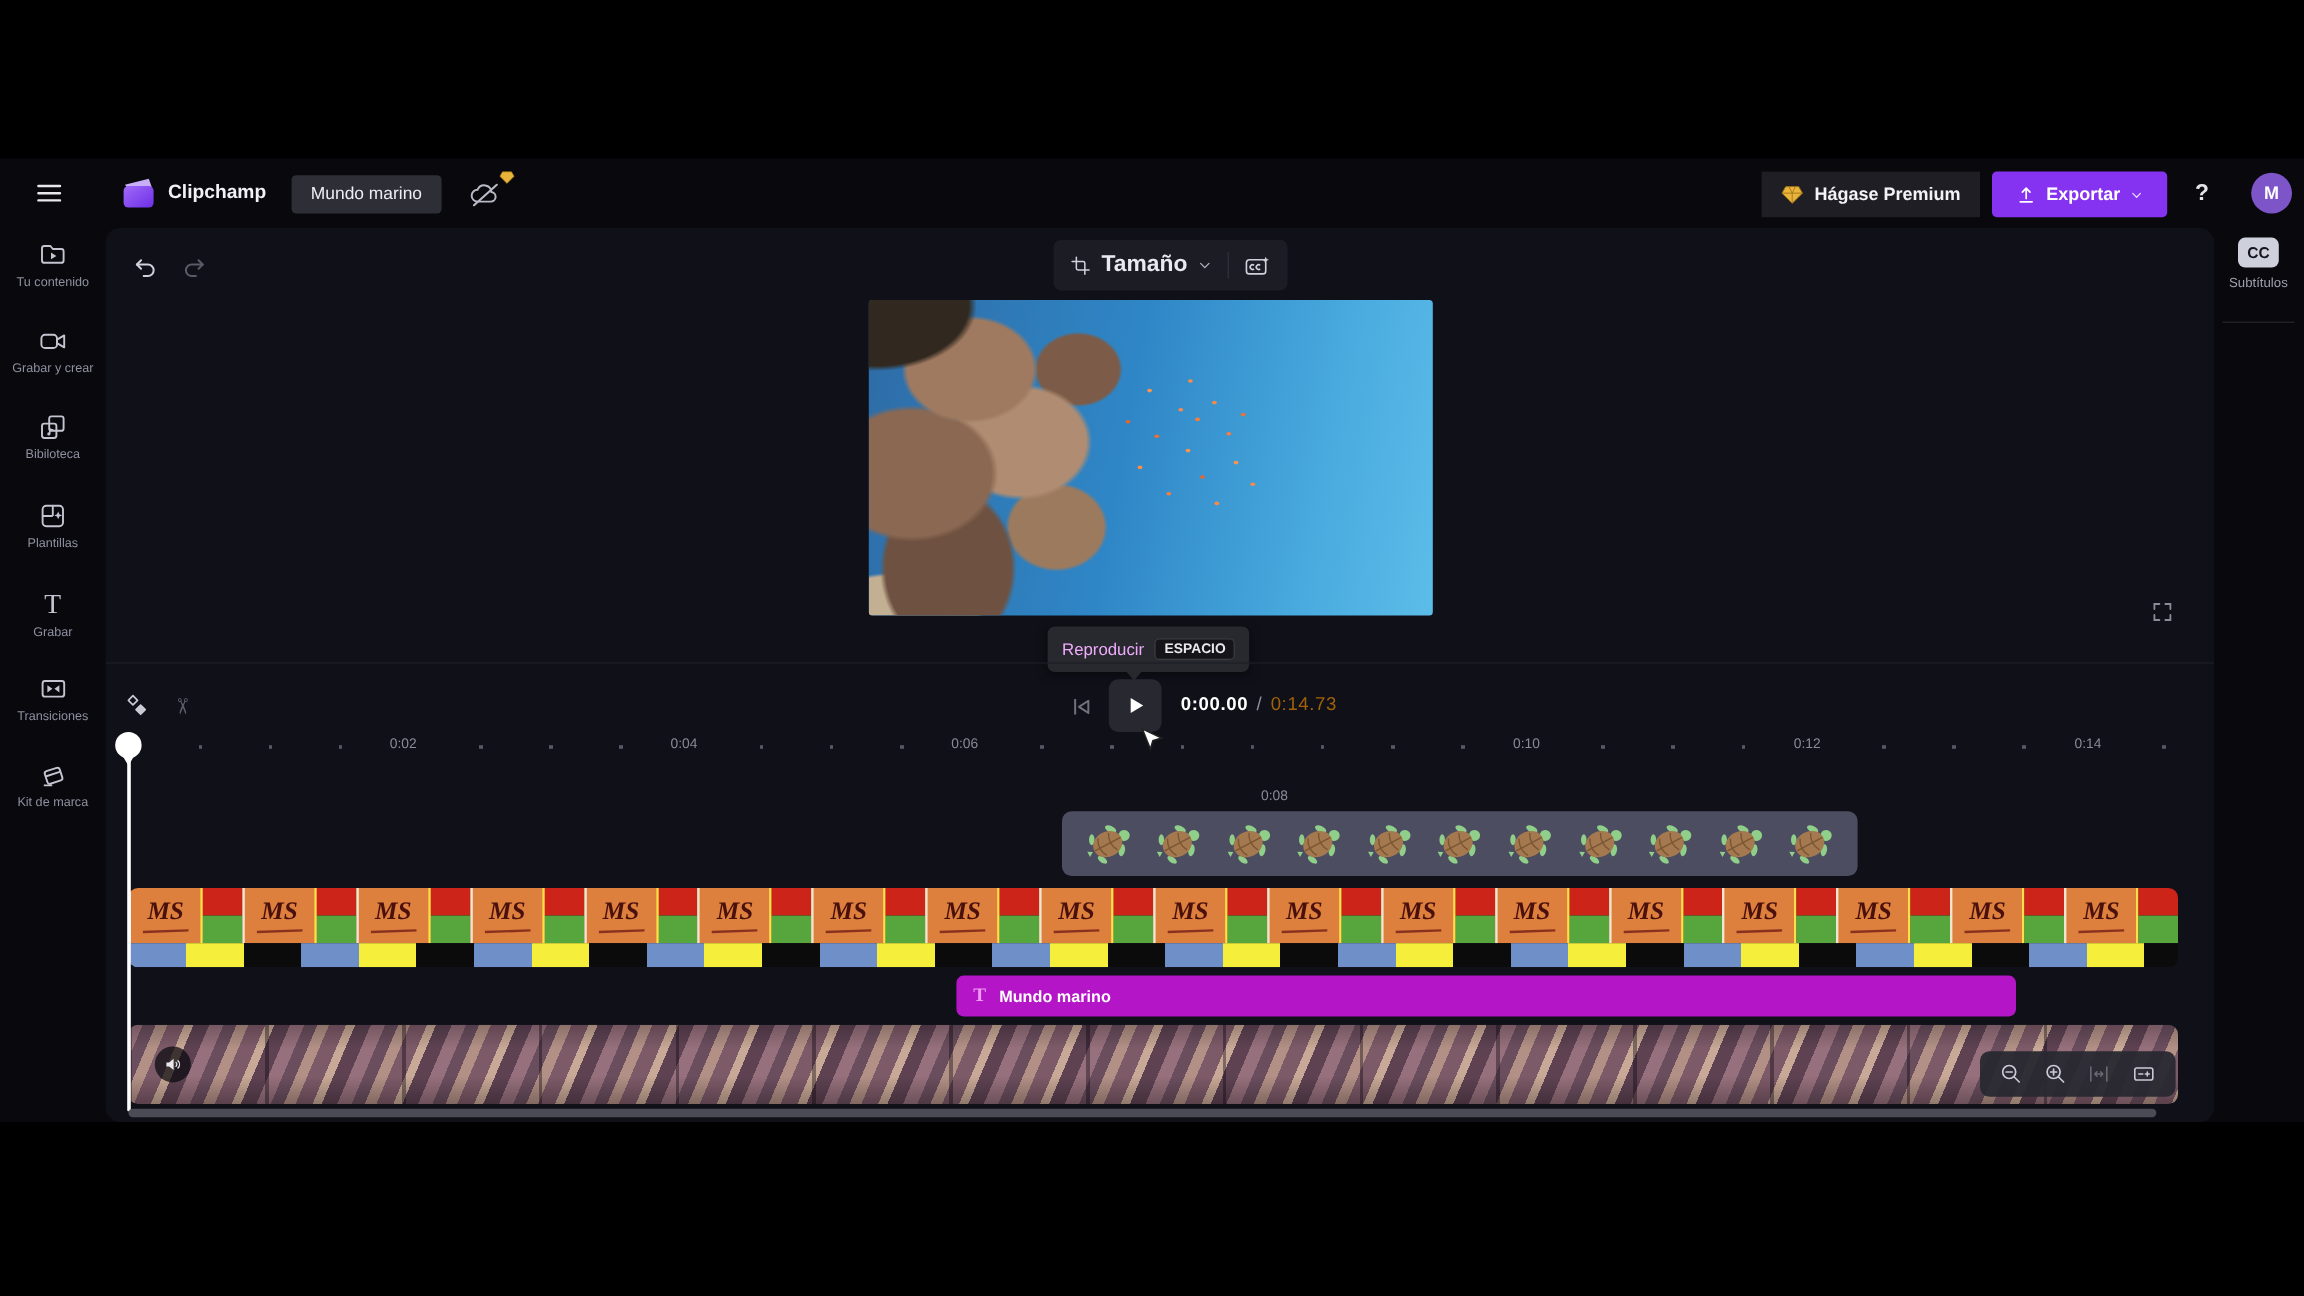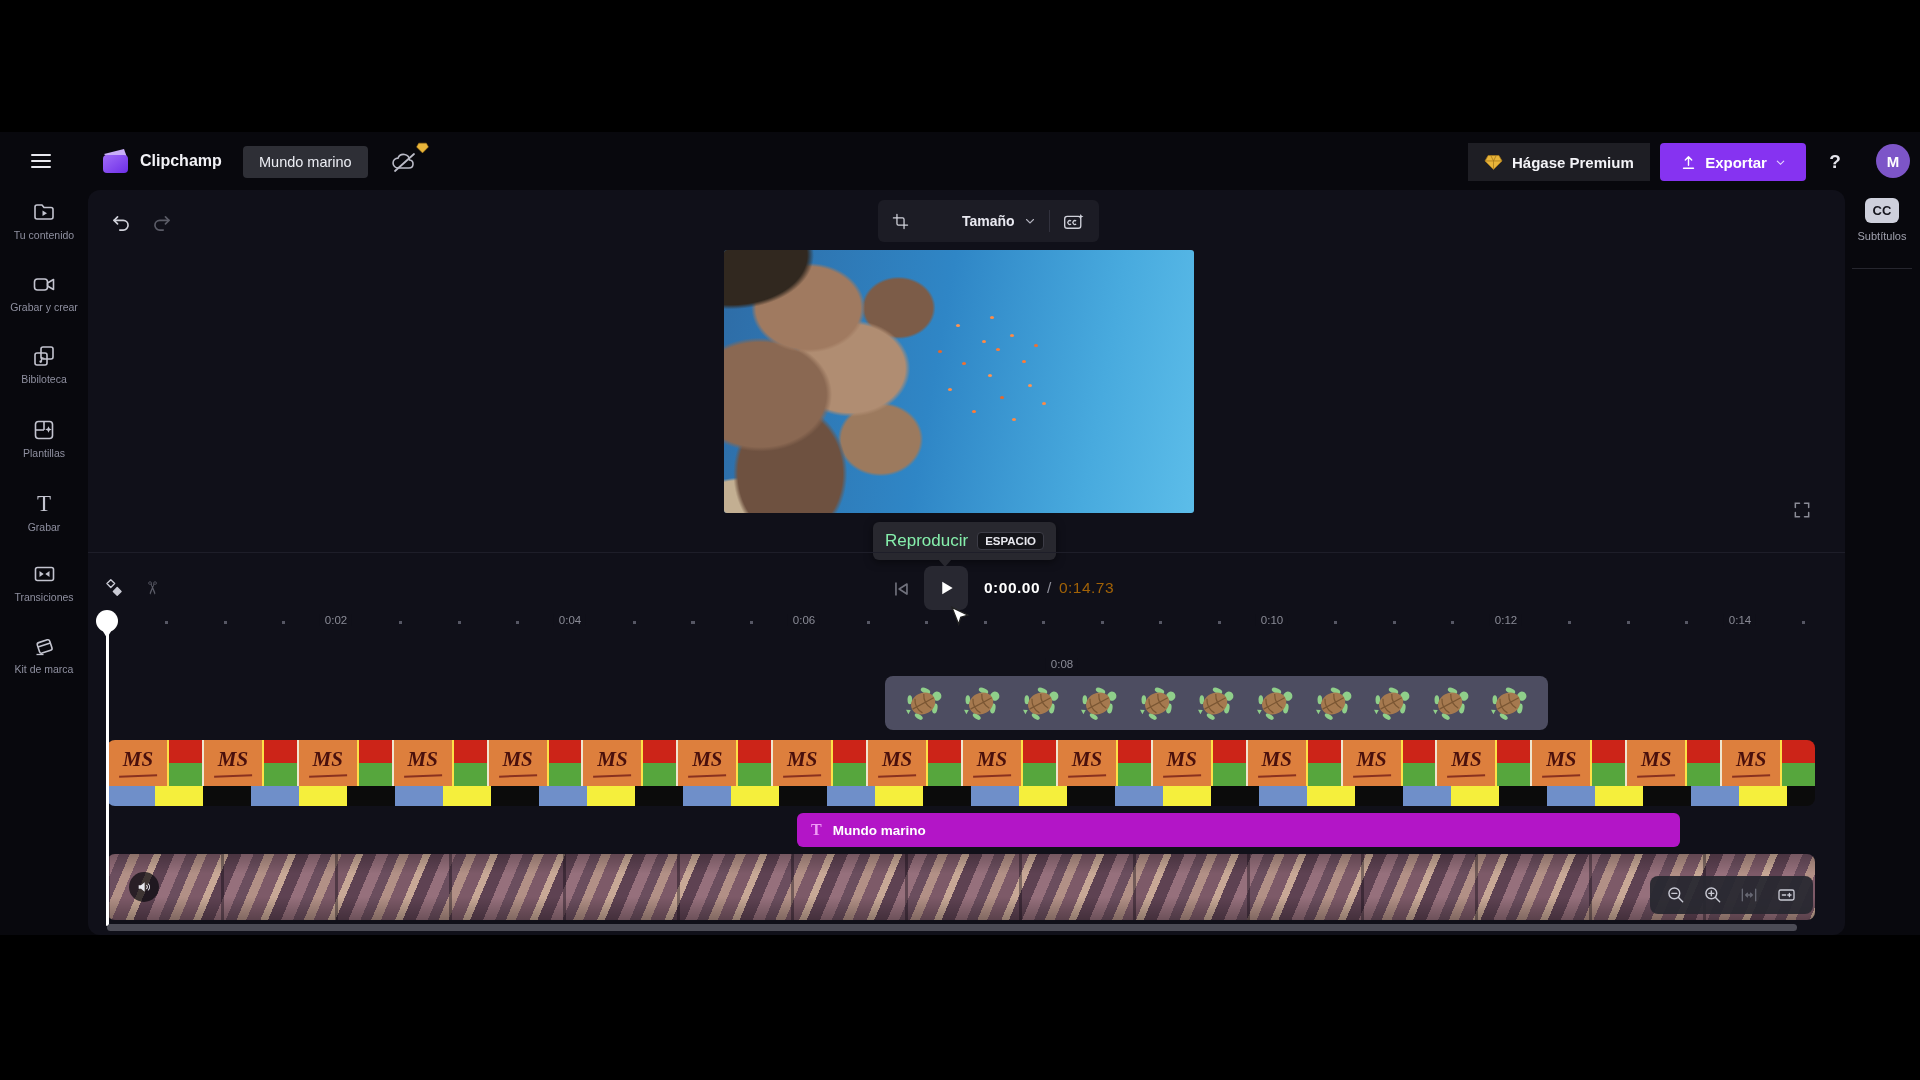--- a/index.html
+++ b/index.html
@@ -37,21 +37,21 @@
     font-weight:700;display:flex;align-items:center;justify-content:center;}
   #captions-label{color:#a0a1ad;font-size:11px;}
   #captions-divider{left:1852px;top:268px;width:60px;height:1px;background:#26262e;}
   
   #panel{left:88px;top:190px;width:1757px;height:745px;background:#101019;border-radius:12px;overflow:hidden;}
   .tool-icon{display:flex;align-items:center;justify-content:center;cursor:pointer;}
   #undo-btn{left:16px;top:16px;width:34px;height:34px;}
   #redo-btn{left:56px;top:16px;width:34px;height:34px;}
   #size-pill{left:790px;top:10px;height:42px;background:#1c1c25;border-radius:6px;display:flex;
     align-items:center;padding:0 14px;gap:9px;}
-  #size-label{color:#e9e9f1;font-size:14px;font-weight:700;margin-left:44px;}
+  #size-label{color:#e9e9f1;font-size:19px;font-weight:700;}
   .pill-divider{width:1px;height:22px;background:#32323e;margin:0 4px;}
   #video-preview{left:636px;top:60px;width:470px;height:263px;border-radius:3px;overflow:hidden;
     background:linear-gradient(100deg,#2e6ca6 0%,#2f86c6 45%,#48aade 78%,#5cbde9 100%);}
   #coral{position:absolute;left:0;top:0;width:64%;height:100%;
     background:
       radial-gradient(140px 90px at 2% 2%, #31281f 0 55%, rgba(0,0,0,0) 60%),
       radial-gradient(95px 75px at 28% 22%, #a07a60 0 55%, rgba(0,0,0,0) 60%),
       radial-gradient(120px 95px at 12% 55%, #8a6852 0 55%, rgba(0,0,0,0) 60%),
       radial-gradient(105px 85px at 42% 45%, #b08d72 0 52%, rgba(0,0,0,0) 57%),
       radial-gradient(95px 115px at 22% 85%, #6e5140 0 55%, rgba(0,0,0,0) 60%),
@@ -60,21 +60,21 @@
       radial-gradient(120px 60px at 8% 100%, #c3af92 0 55%, rgba(0,0,0,0) 60%);}
   #fish{position:absolute;left:258px;top:90px;width:4px;height:3px;border-radius:50%;background:#ff8a45;
     box-shadow:14px 8px 0 #ff7b36,28px -6px 0 #ff8a45,-20px 22px 0 #f07030,6px 34px 0 #ff9350,
       40px 20px 0 #ff7b36,-34px 48px 0 #ff8a45,18px 56px 0 #e8662a,46px 44px 0 #ff9350,
       -10px 70px 0 #ff7b36,30px 78px 0 #ff8a45,-26px -16px 0 #ff9350,52px 4px 0 #f07030,
       8px -24px 0 #ff8a45,-44px 10px 0 #e8662a,60px 62px 0 #ff8a45;}
   #fullscreen-btn{left:1700px;top:306px;width:28px;height:28px;}
   
   #tooltip{left:785px;top:332px;height:38px;background:#28282f;border-radius:6px;display:flex;
     align-items:center;padding:0 12px;gap:9px;box-shadow:0 2px 8px rgba(0,0,0,.5);}
-  #tooltip-action{color:#86efac;font-size:17px;}
+  #tooltip-action{color:#f0abfc;font-size:14px;}
   #tooltip-key{background:#141419;border:1px solid #3c3c46;border-radius:4px;color:#e8e8ee;
     font-size:11.5px;font-weight:700;padding:2px 7px;}
   #tooltip-arrow{left:850px;top:369px;width:0;height:0;border-left:7px solid transparent;
     border-right:7px solid transparent;border-top:8px solid #28282f;}
   
   #diamonds-btn{left:10px;top:382px;width:32px;height:32px;}
   #scissors-btn{left:48px;top:382px;width:32px;height:32px;color:#5c5d68;font-size:18px;}
   #scissors-btn span{display:inline-block;transform:rotate(90deg);}
   #skip-start-btn{left:798px;top:384px;width:30px;height:30px;}
   #play-btn{left:836px;top:376px;width:44px;height:44px;background:#282831;border-radius:8px;}

